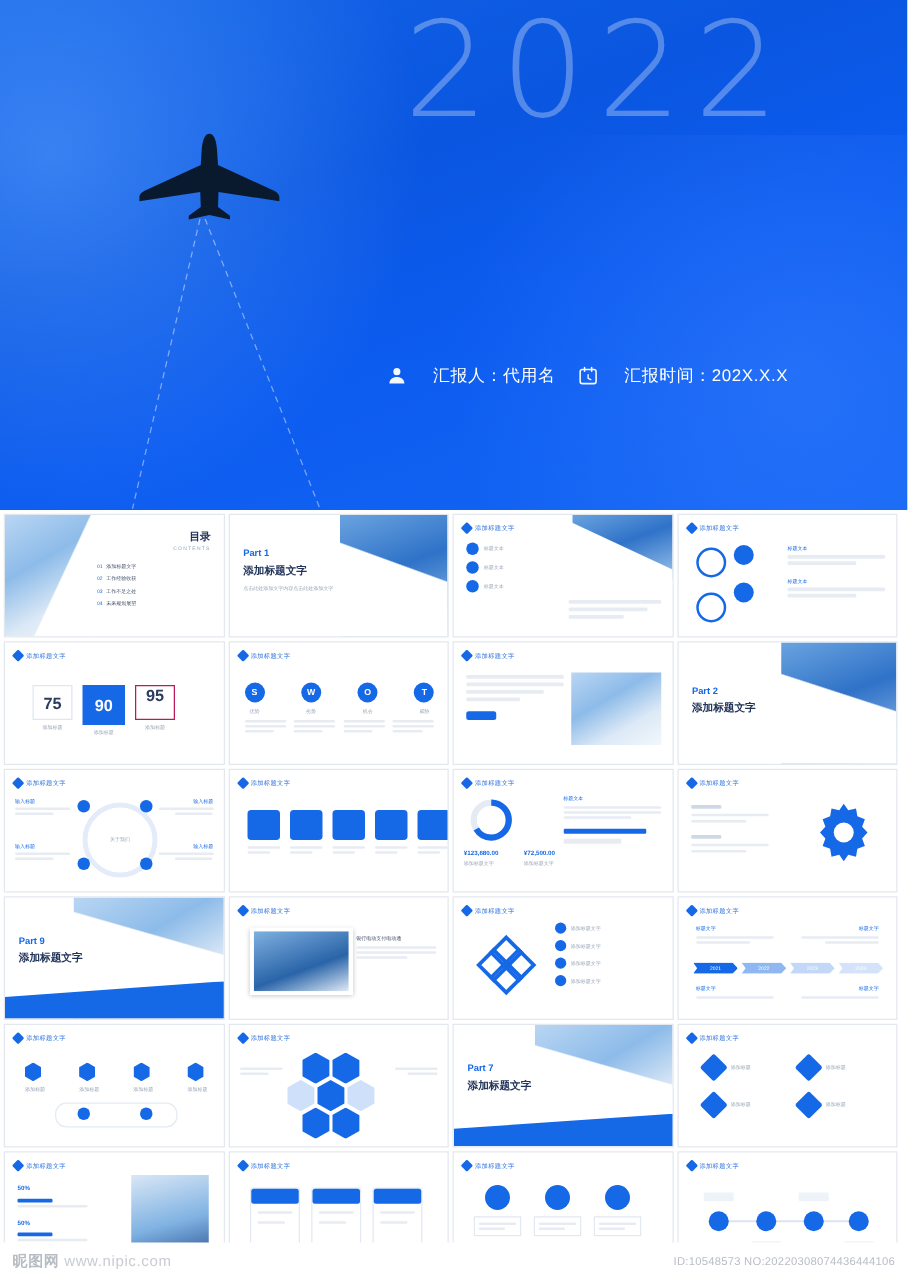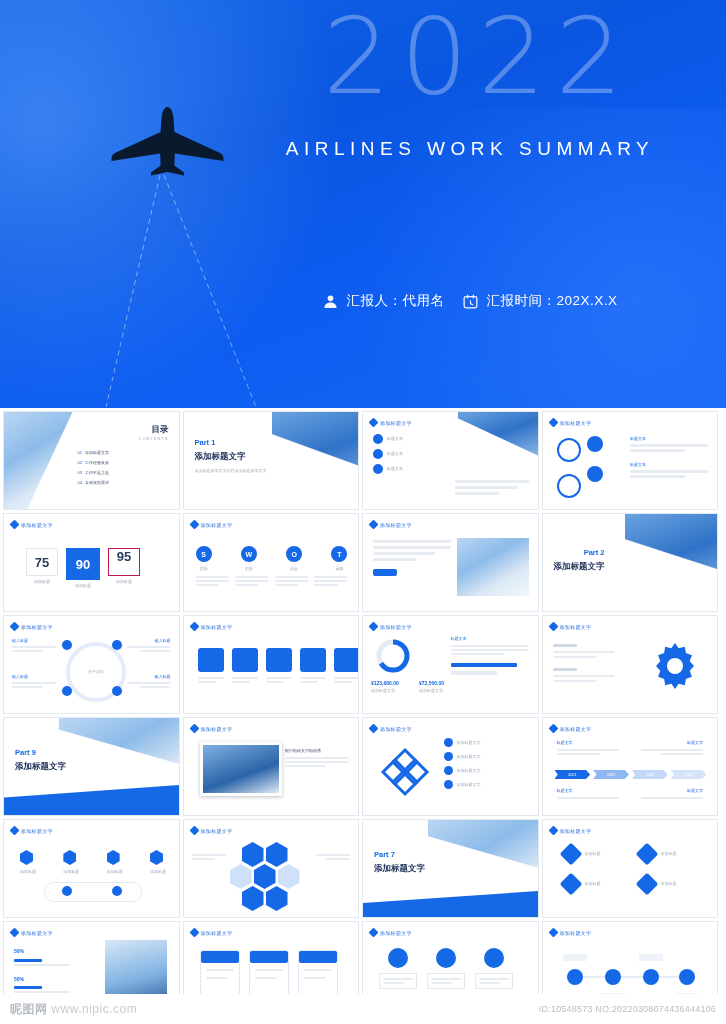--- a/index.html
+++ b/index.html
@@ -49,21 +49,21 @@
   .sub-title{
     position:absolute;top:230px;left:235px;width:470px;
     text-align:center;color:#ffffff;
     font-size:17px;letter-spacing:3px;font-weight:400;
   }
   .meta-row{
     position:absolute;top:292px;left:235px;width:470px;
     display:flex;align-items:center;justify-content:center;gap:18px;
     color:#ffffff;font-size:13.5px;letter-spacing:.5px;
   }
-  .meta-item{display:flex;align-items:flex-end;gap:7px;}
+  .meta-item{display:flex;align-items:flex-start;gap:20px;}
   .ico{display:inline-block;width:17px;height:17px;opacity:.95;}
   .ico svg{display:block;}
   
   .plane{
     position:absolute;left:110px;top:105px;width:115px;height:75px;
   }
   .plane svg{display:block;}
   .trail{
     position:absolute;left:104px;top:175px;width:160px;height:235px;
     pointer-events:none;
@@ -149,21 +149,20 @@
     <line x1="60" y1="0" x2="152" y2="232" stroke="rgba(255,255,255,.45)" stroke-width="1" stroke-dasharray="5 4"></line>
   </svg>
 
   <div class="plane">
     <svg viewBox="0 0 115 75" width="115" height="75">
       <path fill="#0a1a2e" d="M57.5 2 C61 2 63 7 63.6 14.5 L64.4 27 L108 47 C112 48.8 113.5 50.6 113.5 53.2 L113.5 56 L64.8 48.5 L64.4 60.5 L74 67.5 L74 70.5 L57.5 67 L41 70.5 L41 67.5 L50.6 60.5 L50.2 48.5 L1.5 56 L1.5 53.2 C1.5 50.6 3 48.8 7 47 L50.6 27 L51.4 14.5 C52 7 54 2 57.5 2 Z"></path>
     </svg>
   </div>
 
   <div class="year">2022</div>
-  <div class="en-title">AIRLINES  WORK  SUMMARY</div>
 
   <div class="meta-row">
     <div class="meta-item">
       <span class="ico">
         <svg viewBox="0 0 24 24" width="17" height="17">
             <circle cx="12" cy="7.5" r="4" fill="#fff"></circle>
             <path d="M3.5 21c0-4.8 3.8-7.5 8.5-7.5s8.5 2.7 8.5 7.5z" fill="#fff"></path>
           </svg>
       </span>
       <span>汇报人：代用名</span>
@@ -356,21 +355,21 @@
       <div class="ph-line" style="height:3px;margin-bottom:3px;width:80%;"></div>
       <div class="ph-line" style="height:3px;width:55%;"></div>
       <div class="chip" style="width:24px;height:7px;margin-top:8px;"></div>
     </div>
     <div class="sky" style="position:absolute;right:9px;top:24px;width:72px;height:58px;"></div>
   </div>
 
   <div class="slide">
     <div class="skyd" style="position:absolute;right:0;top:0;width:92px;height:97px;"></div>
     <div style="position:absolute;right:0;top:0;width:100px;height:97px;background:linear-gradient(198deg,rgba(255,255,255,0) 42%,#fff 43%);"></div>
-    <div style="position:absolute;left:11px;top:34px;text-align:right;">
+    <div style="position:absolute;left:11px;top:34px;">
       <div class="ptitle">Part 2</div>
       <div class="pmain" style="margin-top:4px;">添加标题文字</div>
     </div>
   </div>
 
   <div class="slide">
     <div class="tag">
         <span class="dia"></span>
         <span>添加标题文字</span>
       </div>

